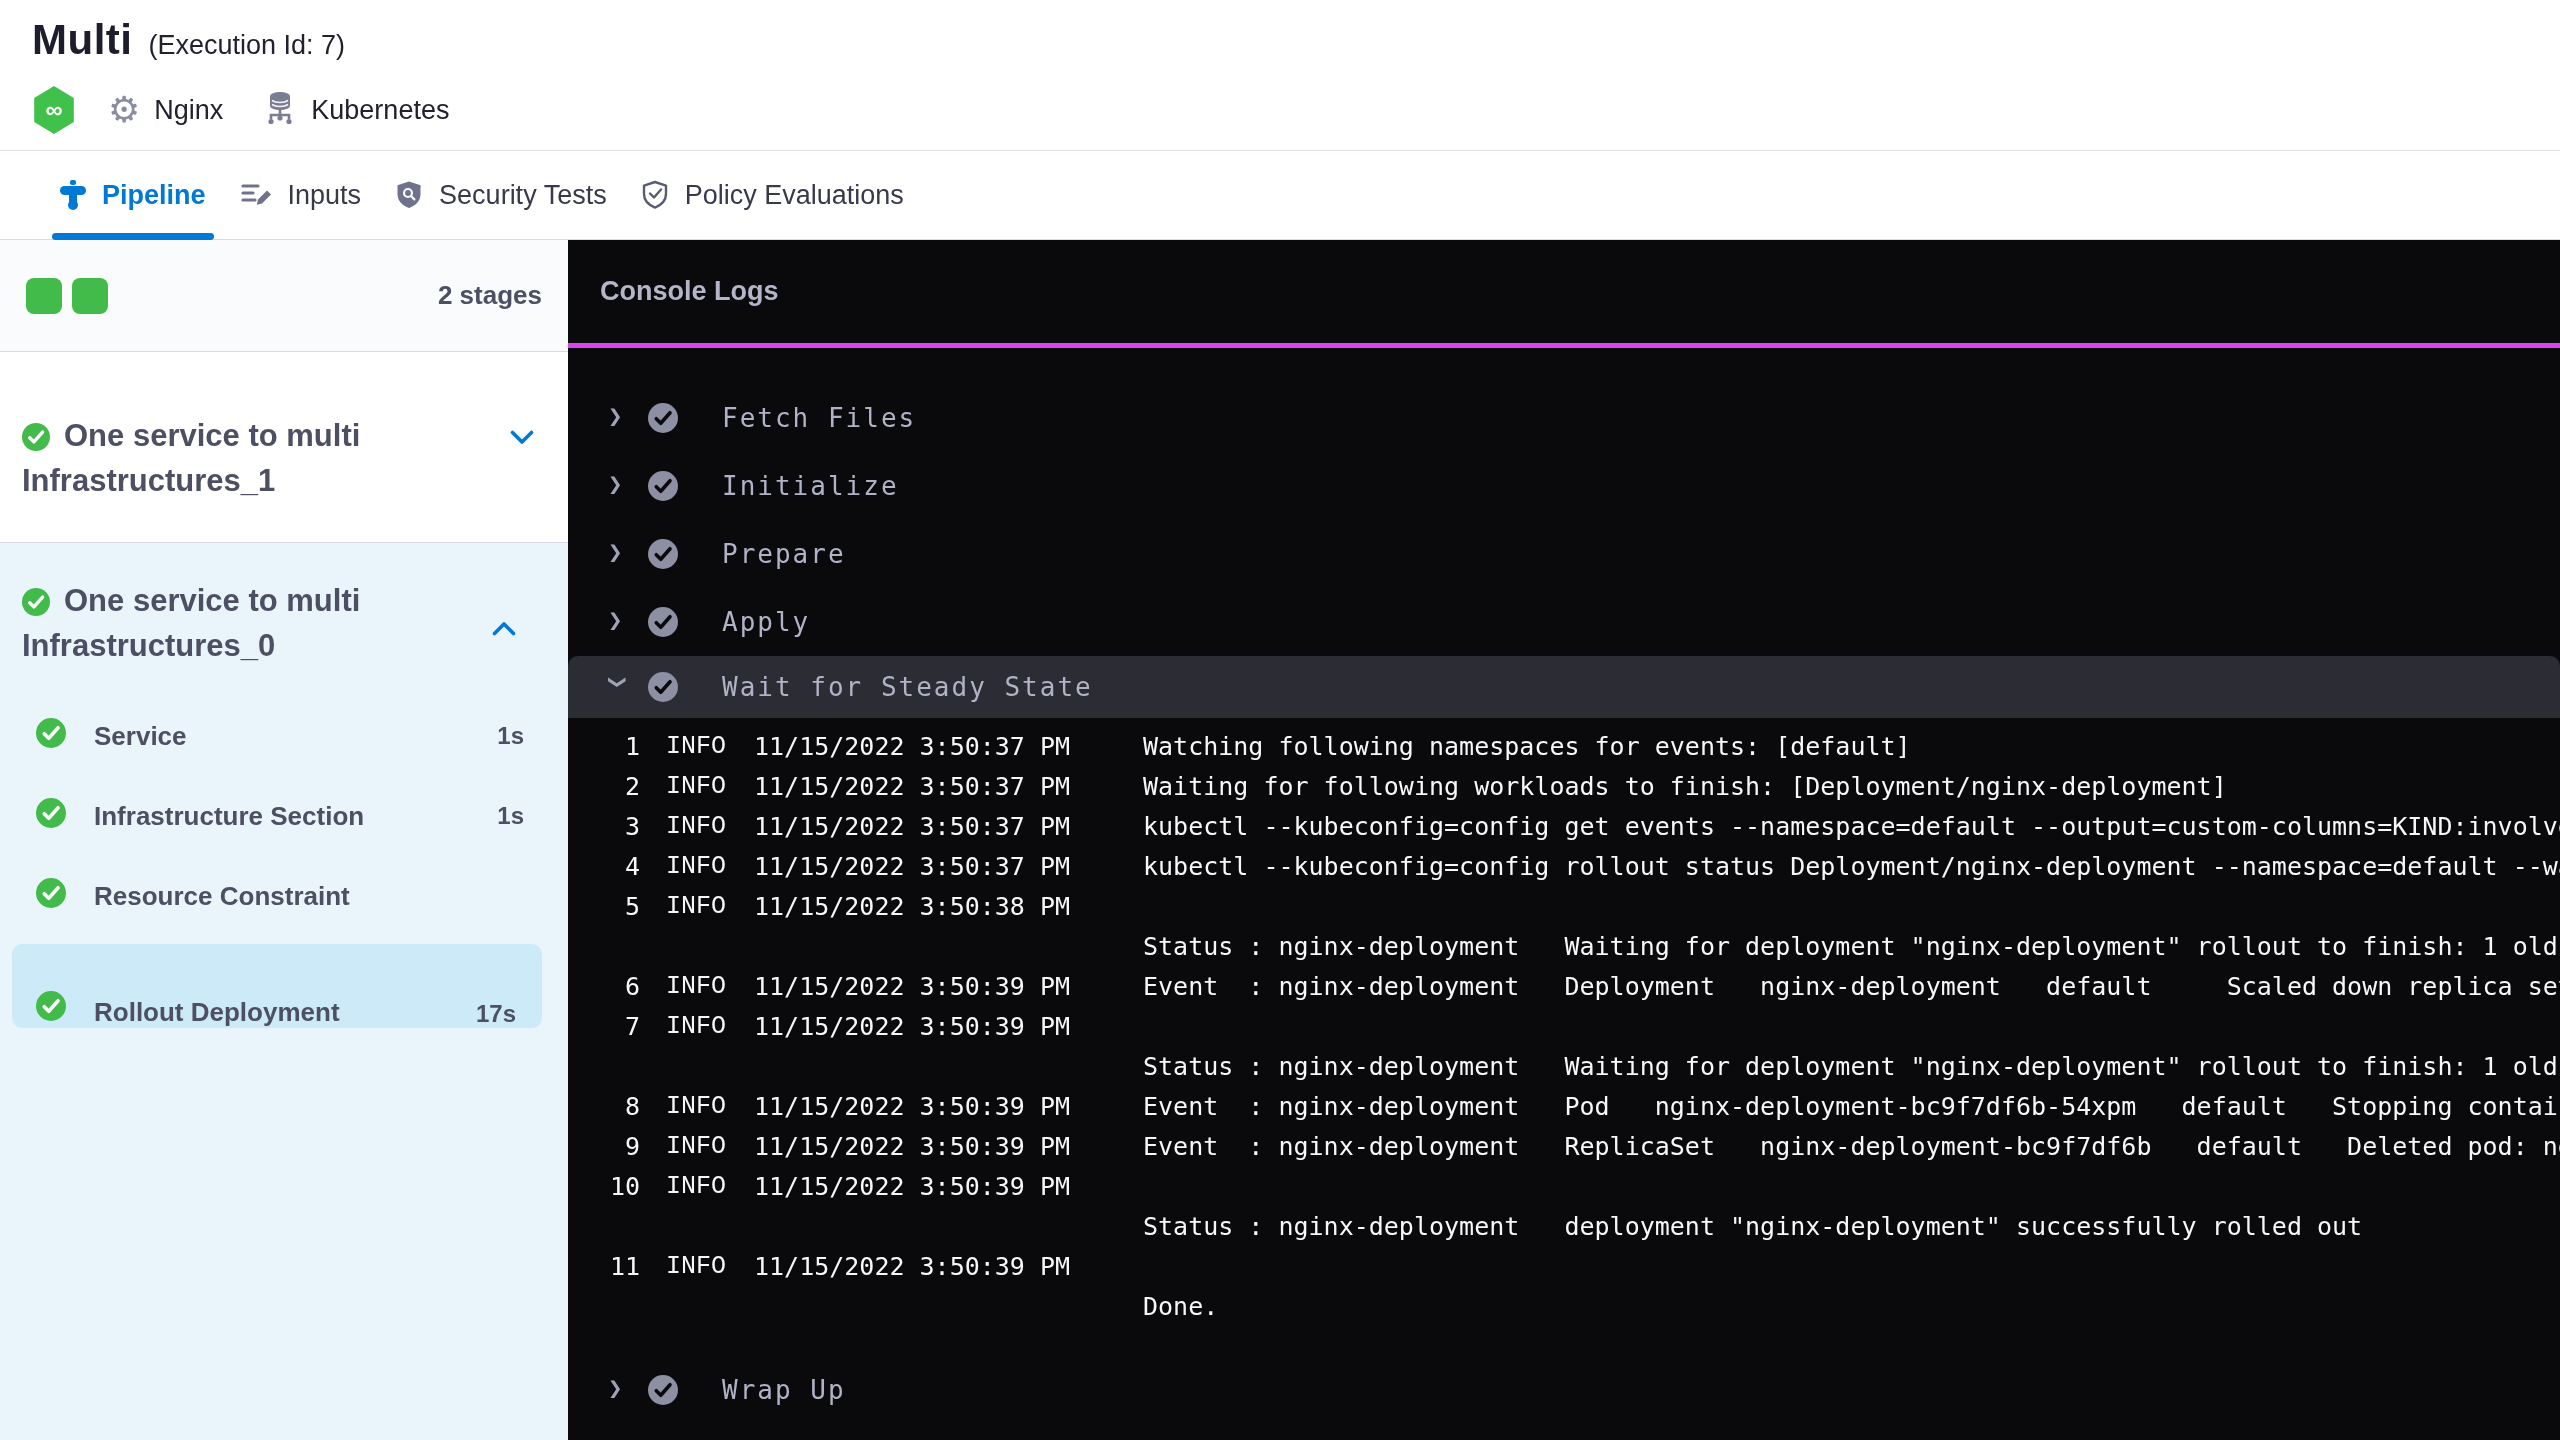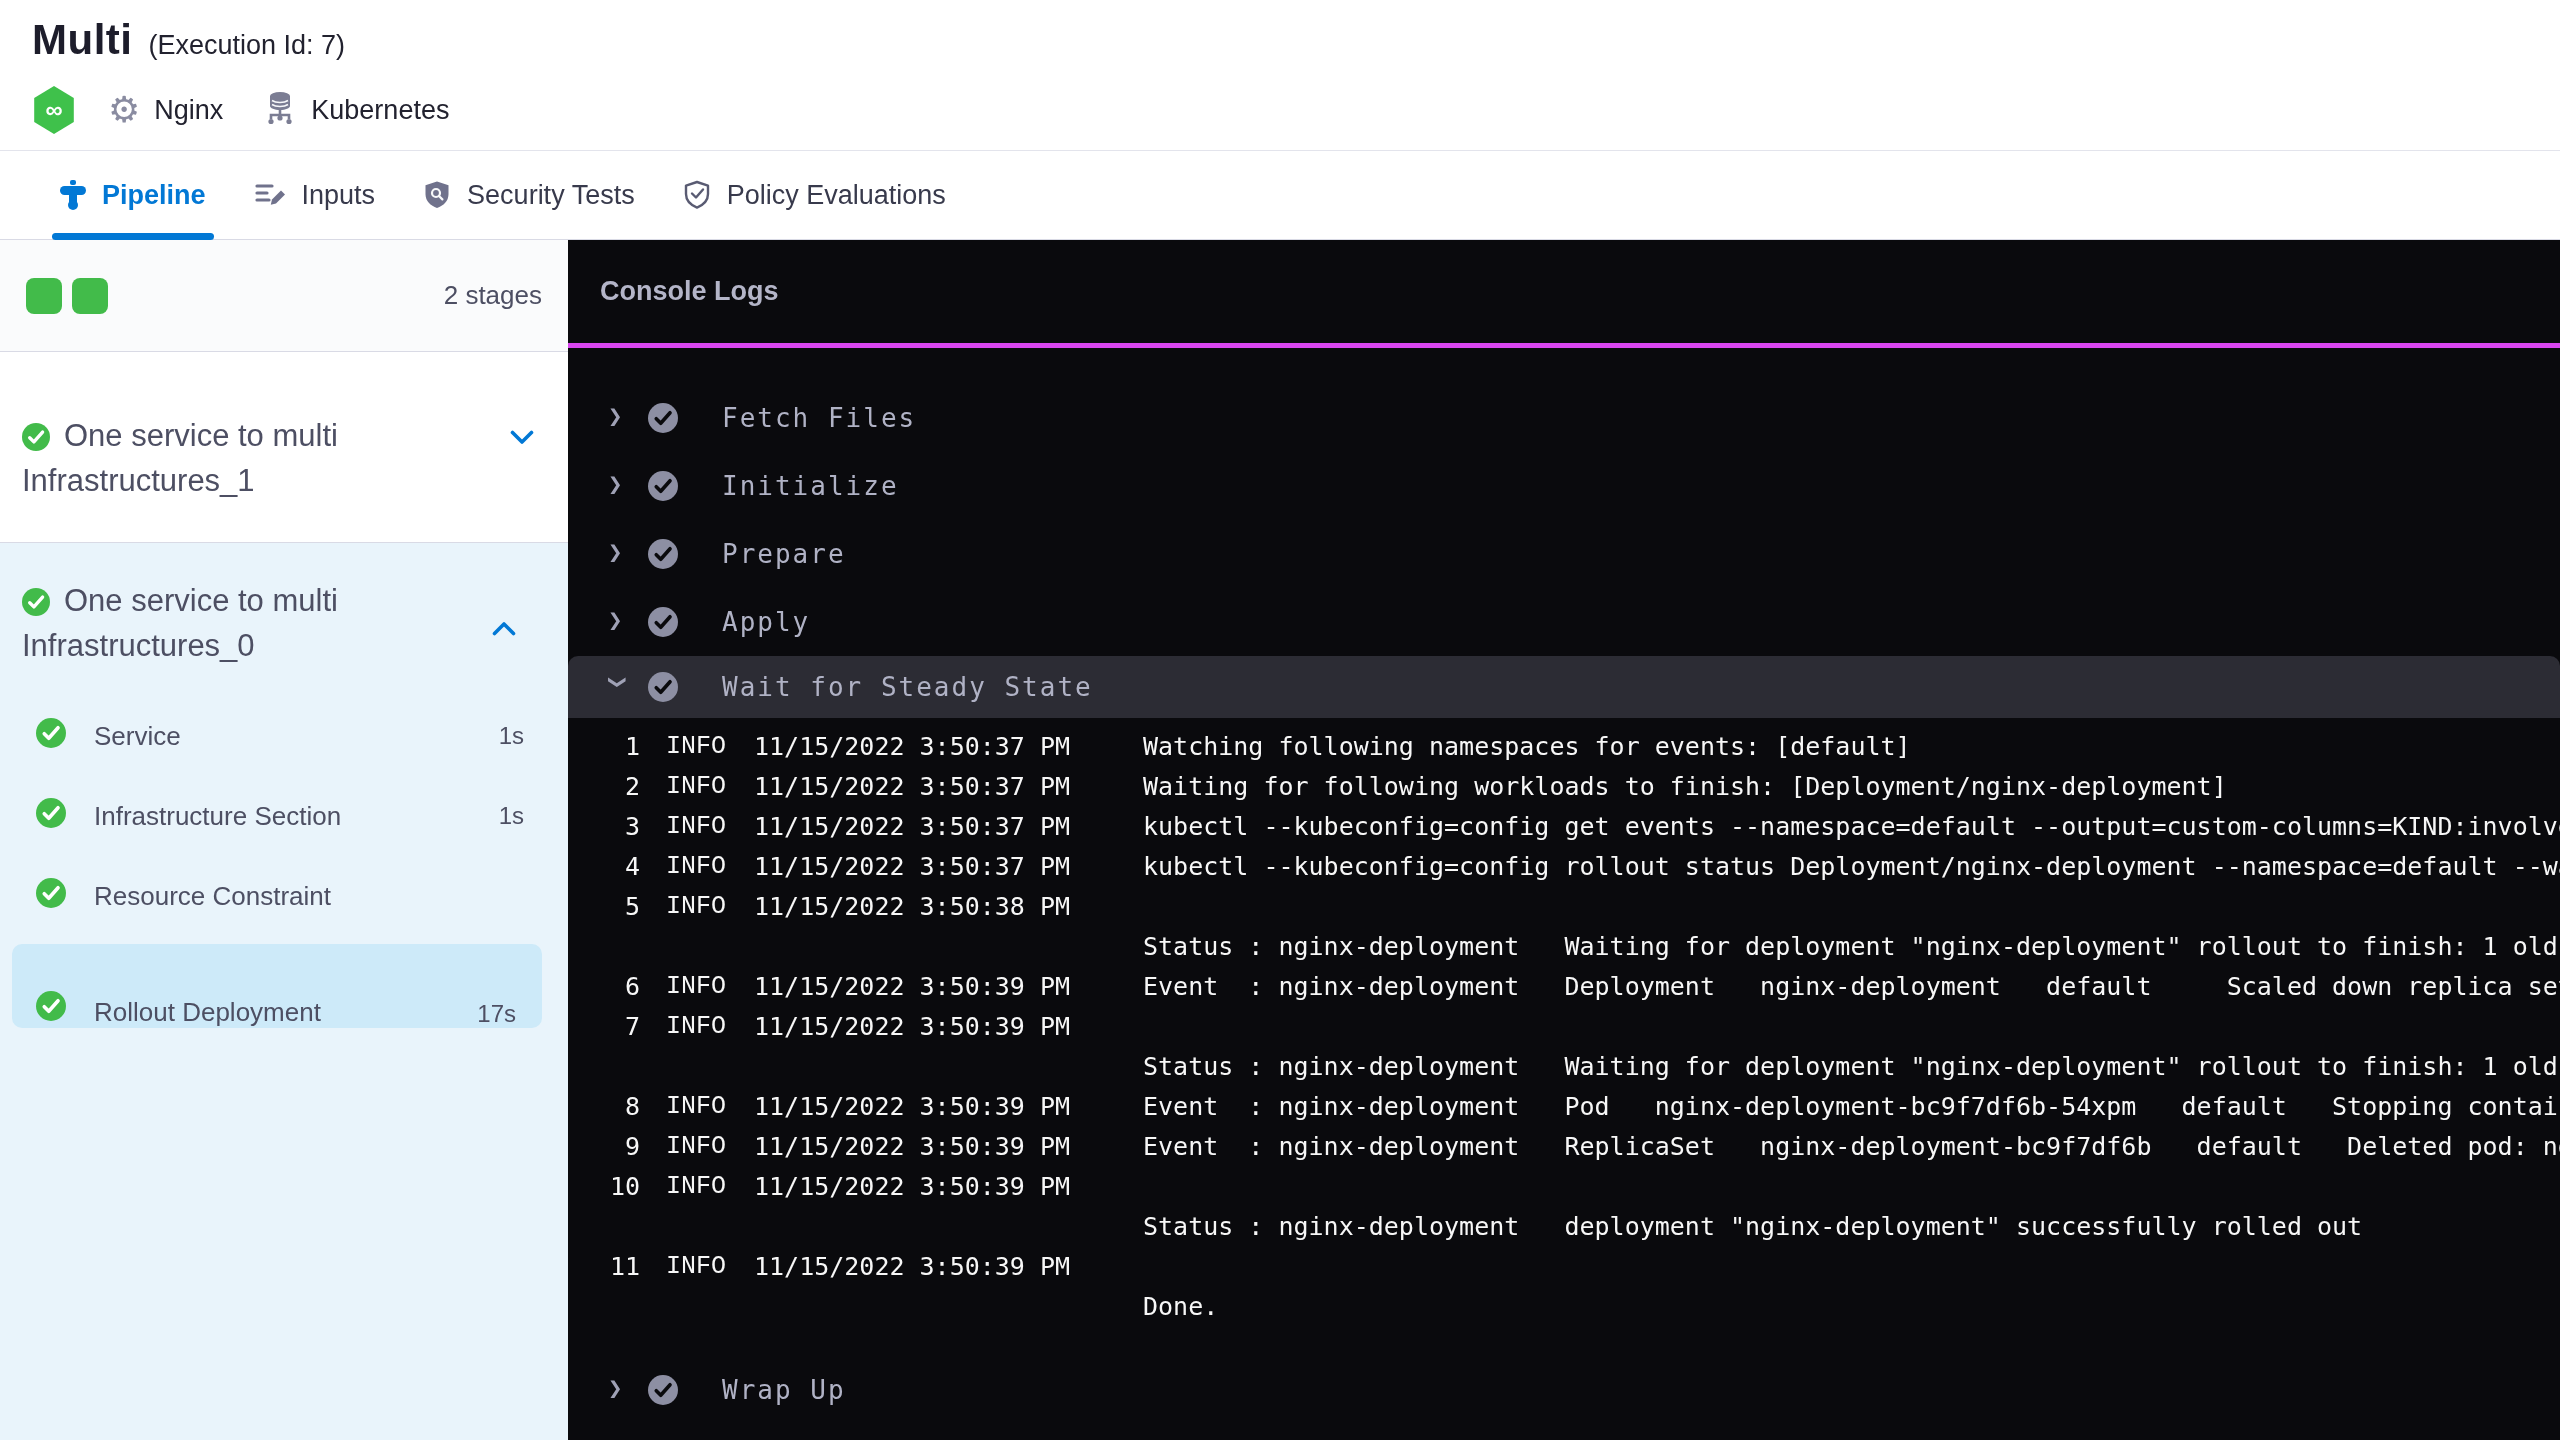--- a/index.html
+++ b/index.html
@@ -16,32 +16,32 @@
   .hexagon { width:44px; height:48px; background:#3fc14b;
              clip-path:polygon(50% 0,95% 25%,95% 75%,50% 100%,5% 75%,5% 25%);
              display:flex; align-items:center; justify-content:center;
              color:#ffffff; font-size:24px; font-weight:bold; }
   .gear { font-size:36px; color:#8a8ca1; margin-left:18px; line-height:1; }
   .svc-label { font-size:27px; color:#22222f; }
   .k8s-icon { margin-left:26px; }
 
   
   .tabbar { height:90px; border-top:1px solid #e3e4ec; border-bottom:1px solid #d9dae5;
-            display:flex; align-items:stretch; padding-left:60px; gap:48px; }
+            display:flex; align-items:stretch; padding-left:60px; gap:34px; }
   .tab { display:flex; align-items:center; gap:16px; position:relative;
          font-size:27px; color:#383a4c; cursor:pointer; }
   .tab.active { color:#0278d5; font-weight:bold; }
   .tab .underline { position:absolute; bottom:-1px; left:-8px; right:-8px; height:7px;
                     background:#0278d5; border-radius:4px; }
 
   
   .main { flex:1; display:flex; min-height:0; }
 
   
-  .sidebar { width:568px; display:flex; flex-direction:column; background:#3b82f6; }
+  .sidebar { width:568px; display:flex; flex-direction:column; background:#3b82f6;font-weight:bold; }
   .summary { height:112px; background:#fafbfc; border-bottom:1px solid #d9dae5;
              display:flex; align-items:center; padding:0 26px; }
   .sq { width:36px; height:36px; border-radius:8px; background:#42bb4a; }
   .sq + .sq { margin-left:10px; }
   .stage-count { margin-left:auto; font-size:26px; color:#4d4f63; }
 
   .stage { position:relative; padding:64px 70px 0 22px; }
   .stage-1 { height:191px; background:#ffffff; border-bottom:1px solid #d9dae5; }
   .stage-0 { background:#e9f4fb; padding-top:38px; flex:1; padding-right:18px; padding-left:0; display:flex; flex-direction:column; }
   .stage-0 .stage-head { position:relative; padding:0 70px 0 22px; }

